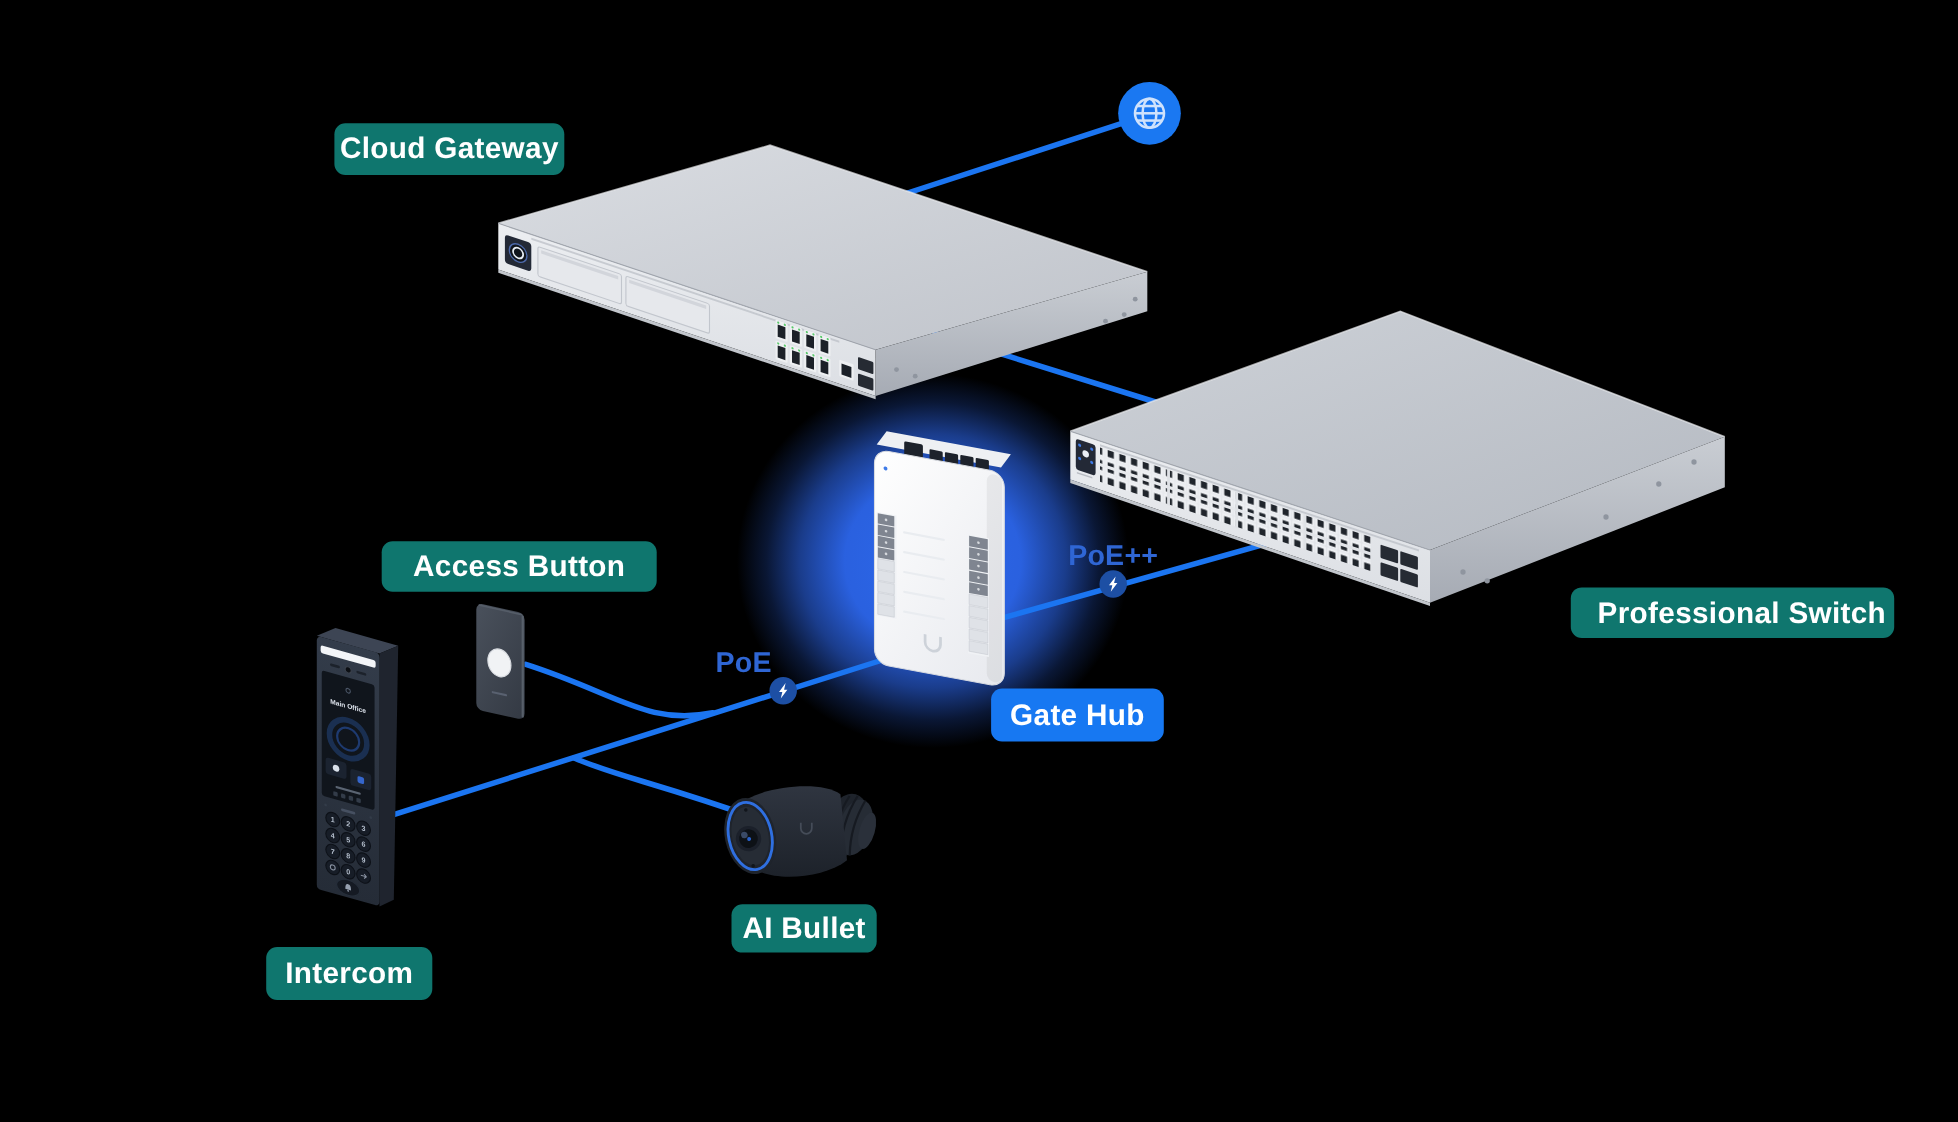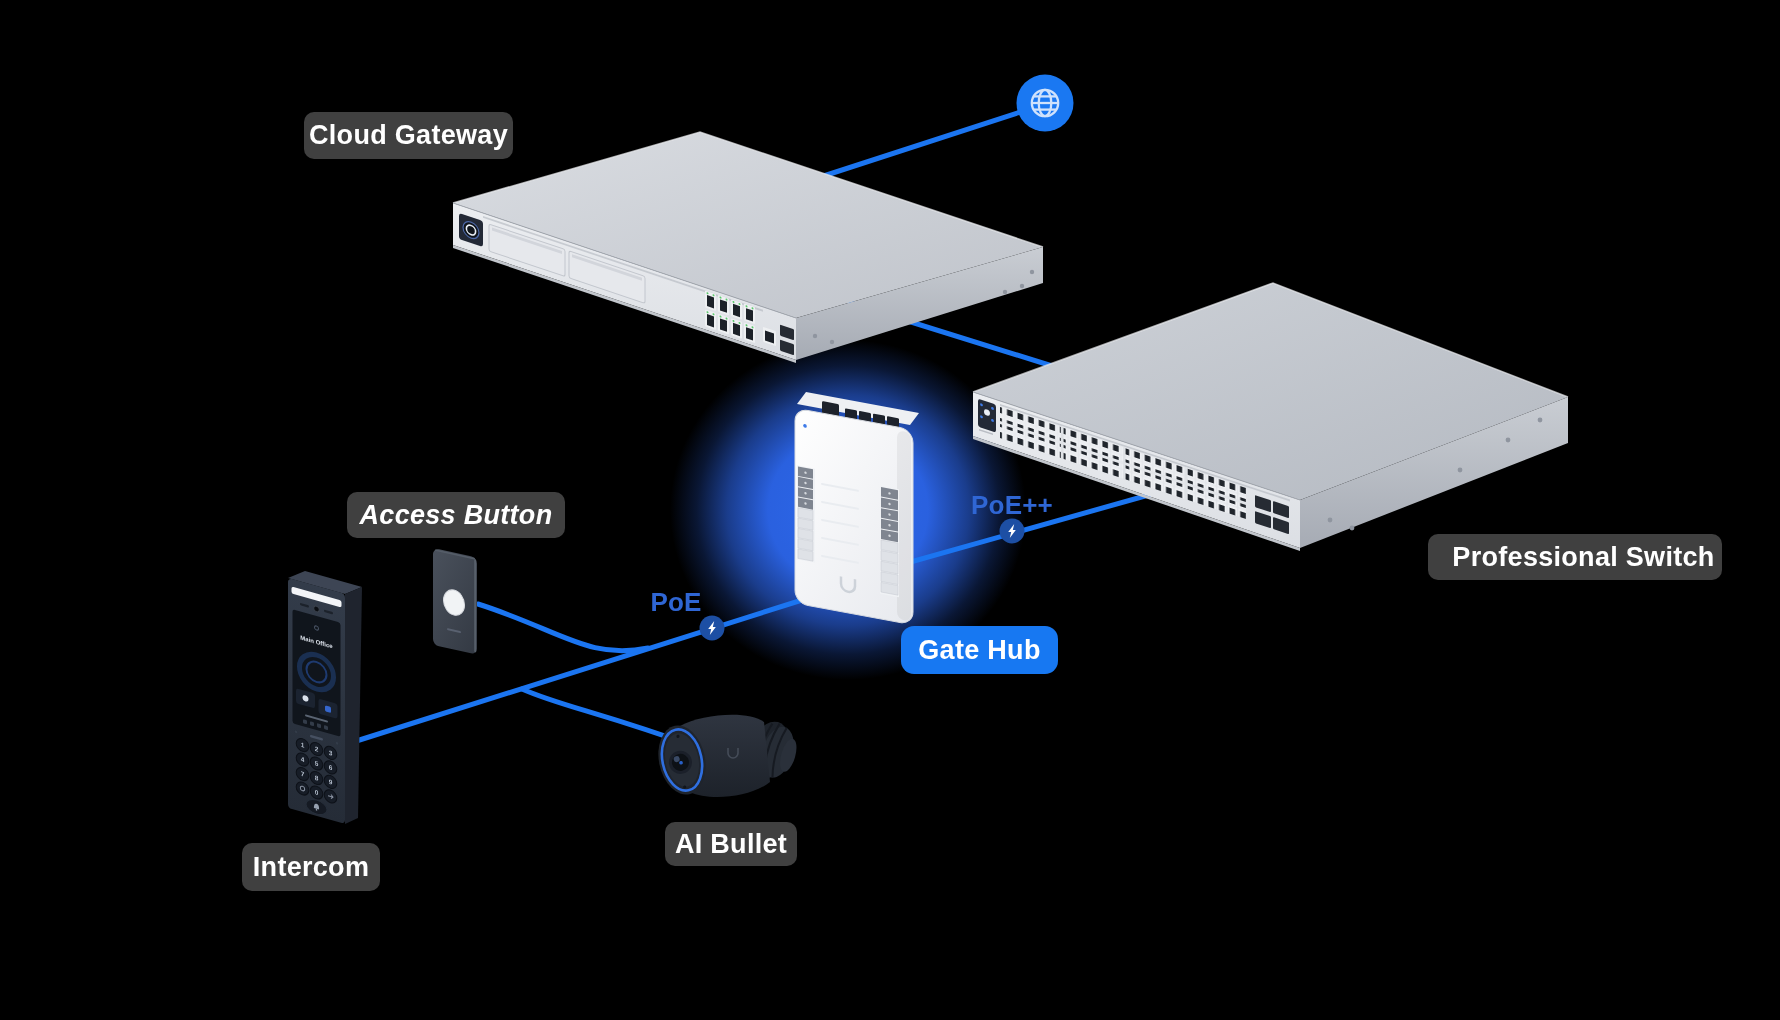--- a/index.html
+++ b/index.html
@@ -1,20 +1,20 @@
 <!DOCTYPE html>
 <html><head>
 <meta charset="utf-8">
 <style>
   html,body{margin:0;padding:0;background:#000;}
   .stage{position:relative;width:1780px;height:1020px;background:#000;overflow:hidden;
          font-family:"Liberation Sans",sans-serif;}
   .stage svg{position:absolute;left:0;top:0;}
   .badge{position:absolute;display:flex;align-items:center;justify-content:center;
-         background:#404040;color:#fff;font-weight:700;font-size:27px;letter-spacing:.3px;
+         background:#0f766e;color:#fff;font-weight:700;font-size:27px;letter-spacing:.3px;
          border-radius:10px;white-space:nowrap;}
   .badge.blue{background:#1778f2;}
   .poe-label{position:absolute;transform:translate(-50%,-50%);color:#2f66d4;font-weight:700;
              font-size:26px;letter-spacing:.2px;white-space:nowrap;}
 </style>
 </head>
 <body>
 
 <div class="stage">
 
@@ -367,21 +367,21 @@
     <path d="M2.2,-7 L-3.8,1 L-0.8,1 L-2.2,7 L3.8,-1 L0.8,-1 Z" fill="#fff"></path>
   </g>
   <g transform="translate(1012,531)">
     <circle r="12.5" fill="#1d4fa4"></circle>
     <path d="M2.2,-7 L-3.8,1 L-0.8,1 L-2.2,7 L3.8,-1 L0.8,-1 Z" fill="#fff"></path>
   </g>
 </svg>
 
 <div class="badge" style="left:304px;top:112px;width:209px;height:47px;">Cloud Gateway</div>
 <div class="badge" style="left:1428px;top:534px;width:277px;height:46px;padding-left:17px;">Professional Switch</div>
-<div class="badge blue" style="left:901px;top:626px;width:157px;height:48px;border-radius:13px;">Gate Hub</div>
-<div class="badge" style="left:347px;top:492px;width:218px;height:46px;font-style:italic;">Access Button</div>
-<div class="badge" style="left:242px;top:843px;width:138px;height:48px;">Intercom</div>
+<div class="badge blue" style="left:901px;top:626px;width:157px;height:48px;">Gate Hub</div>
+<div class="badge" style="left:347px;top:492px;width:250px;height:46px;">Access Button</div>
+<div class="badge" style="left:242px;top:861px;width:151px;height:48px;">Intercom</div>
 <div class="badge" style="left:665px;top:822px;width:132px;height:44px;">AI Bullet</div>
 
 <div class="poe-label" style="left:676px;top:602px;">PoE</div>
 <div class="poe-label" style="left:1012px;top:505px;">PoE++</div>
 
 </div>
 
 </body></html>

